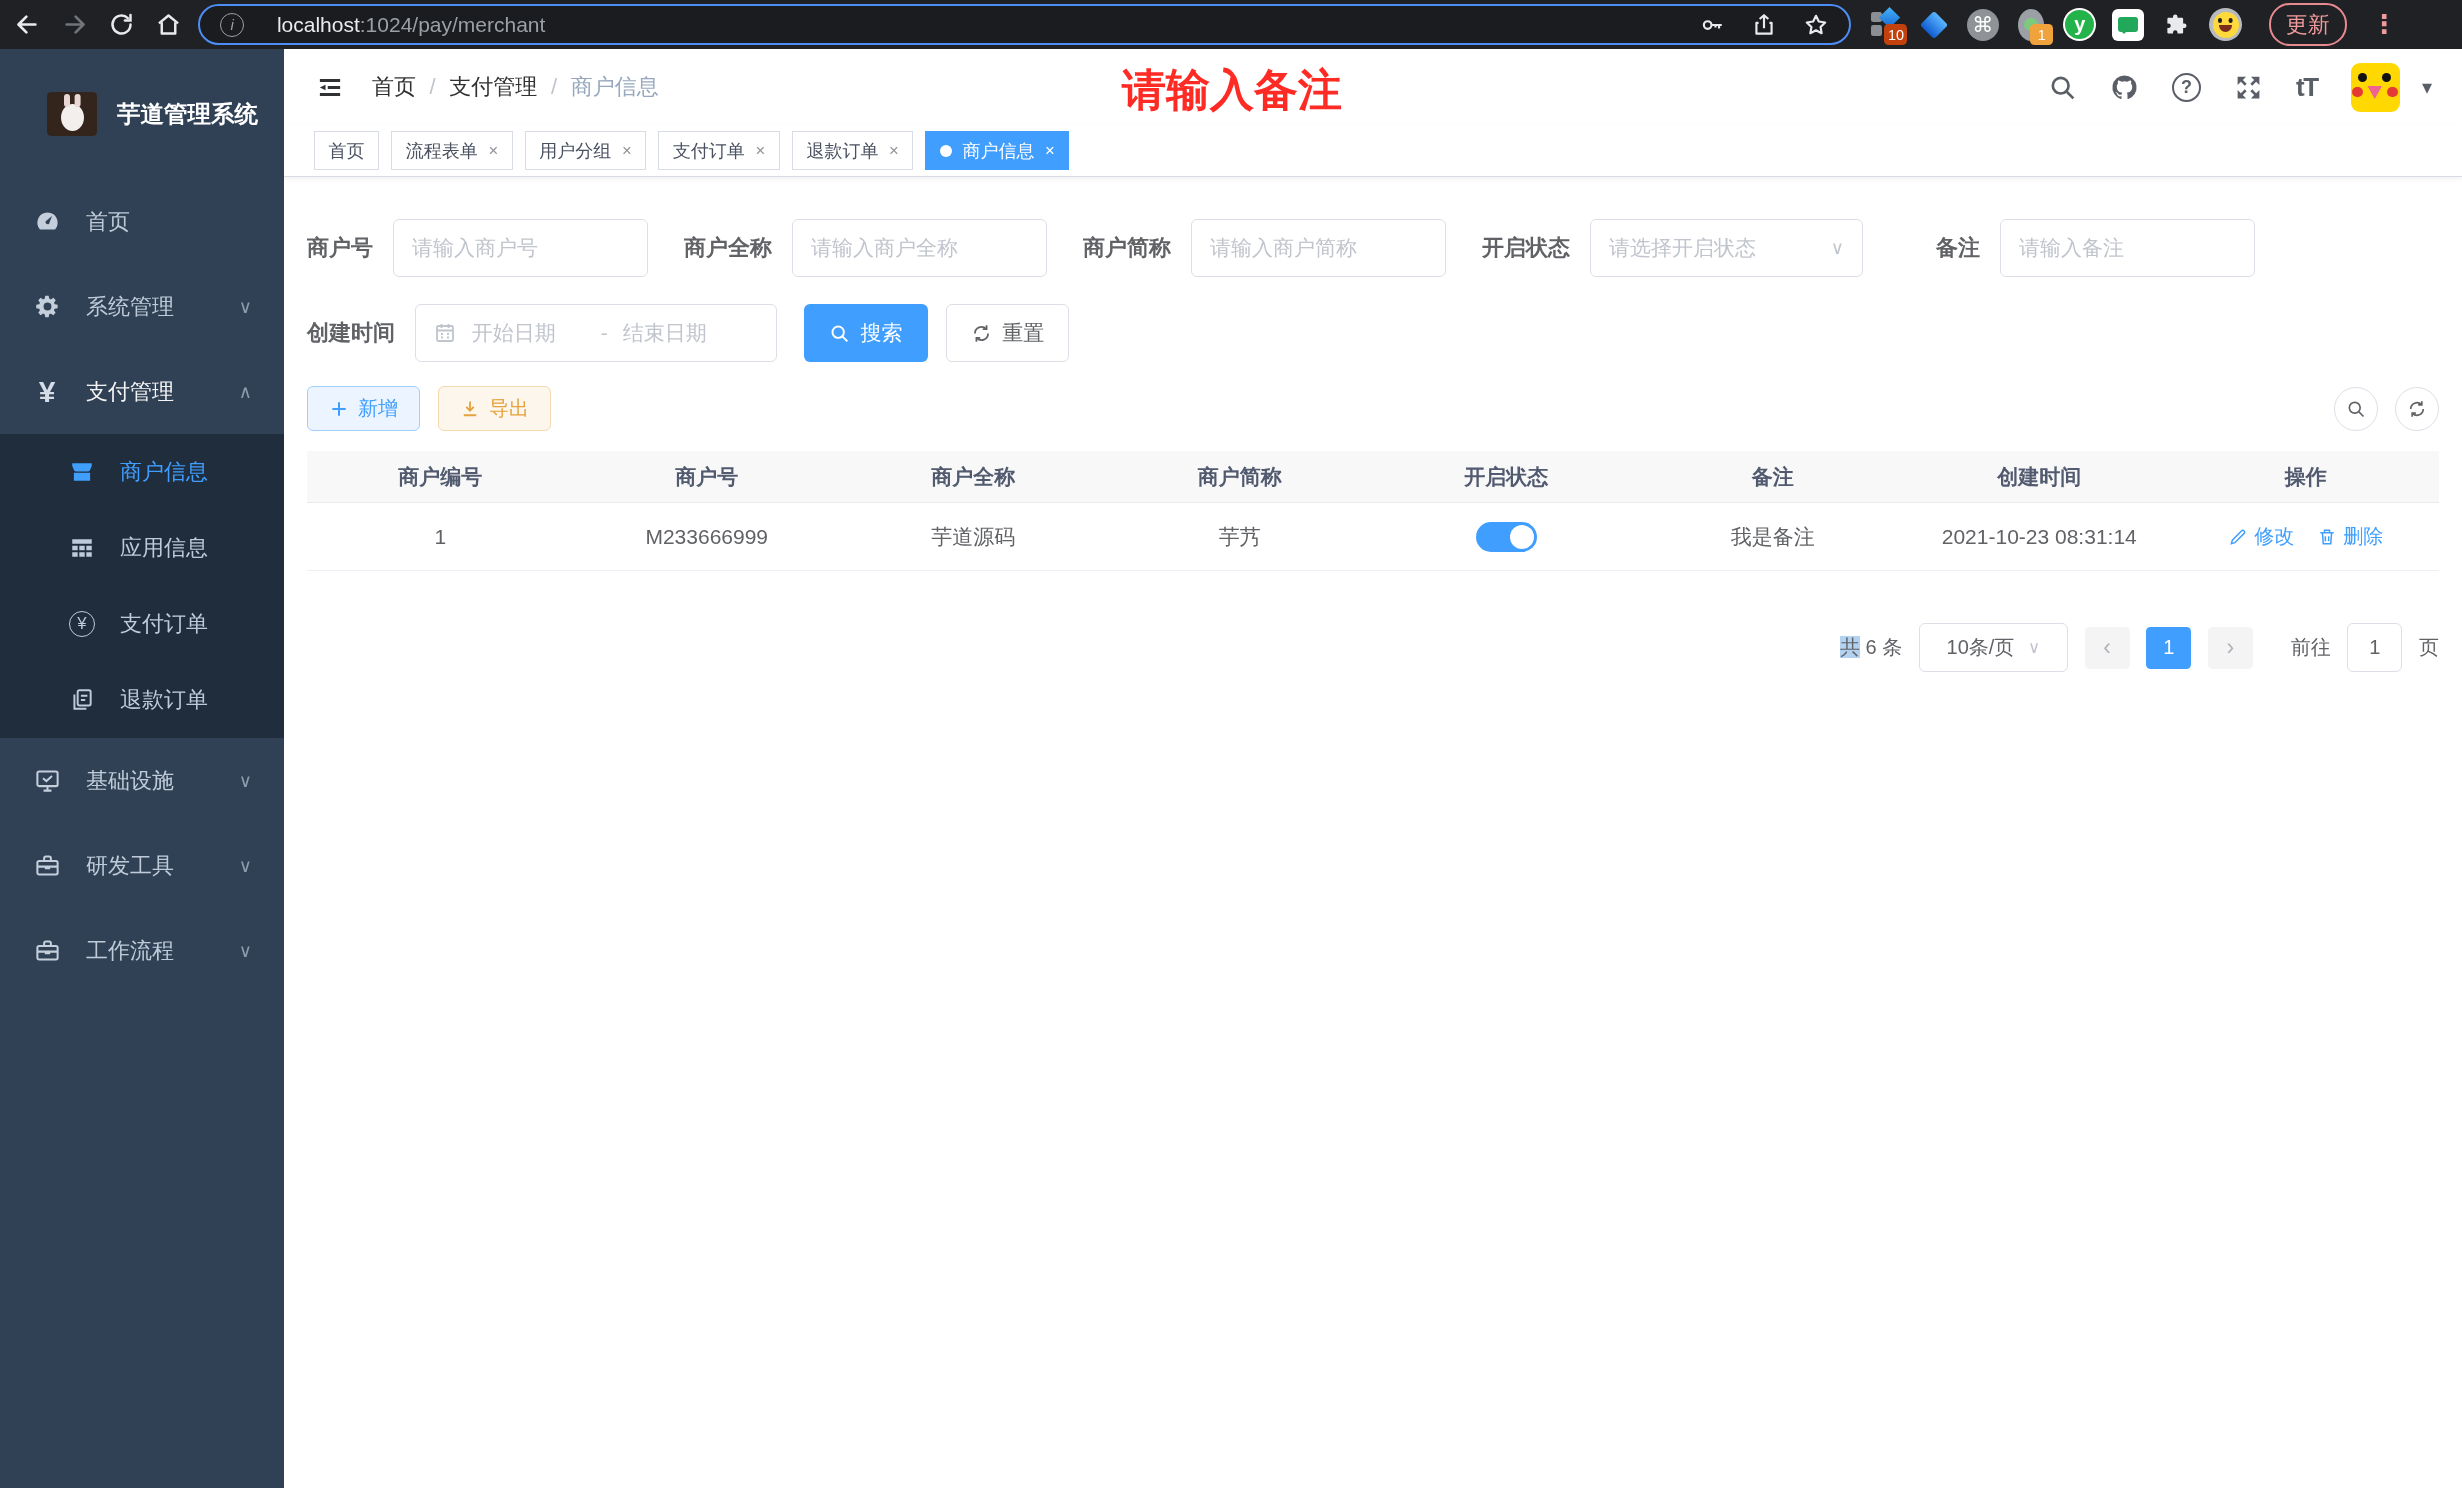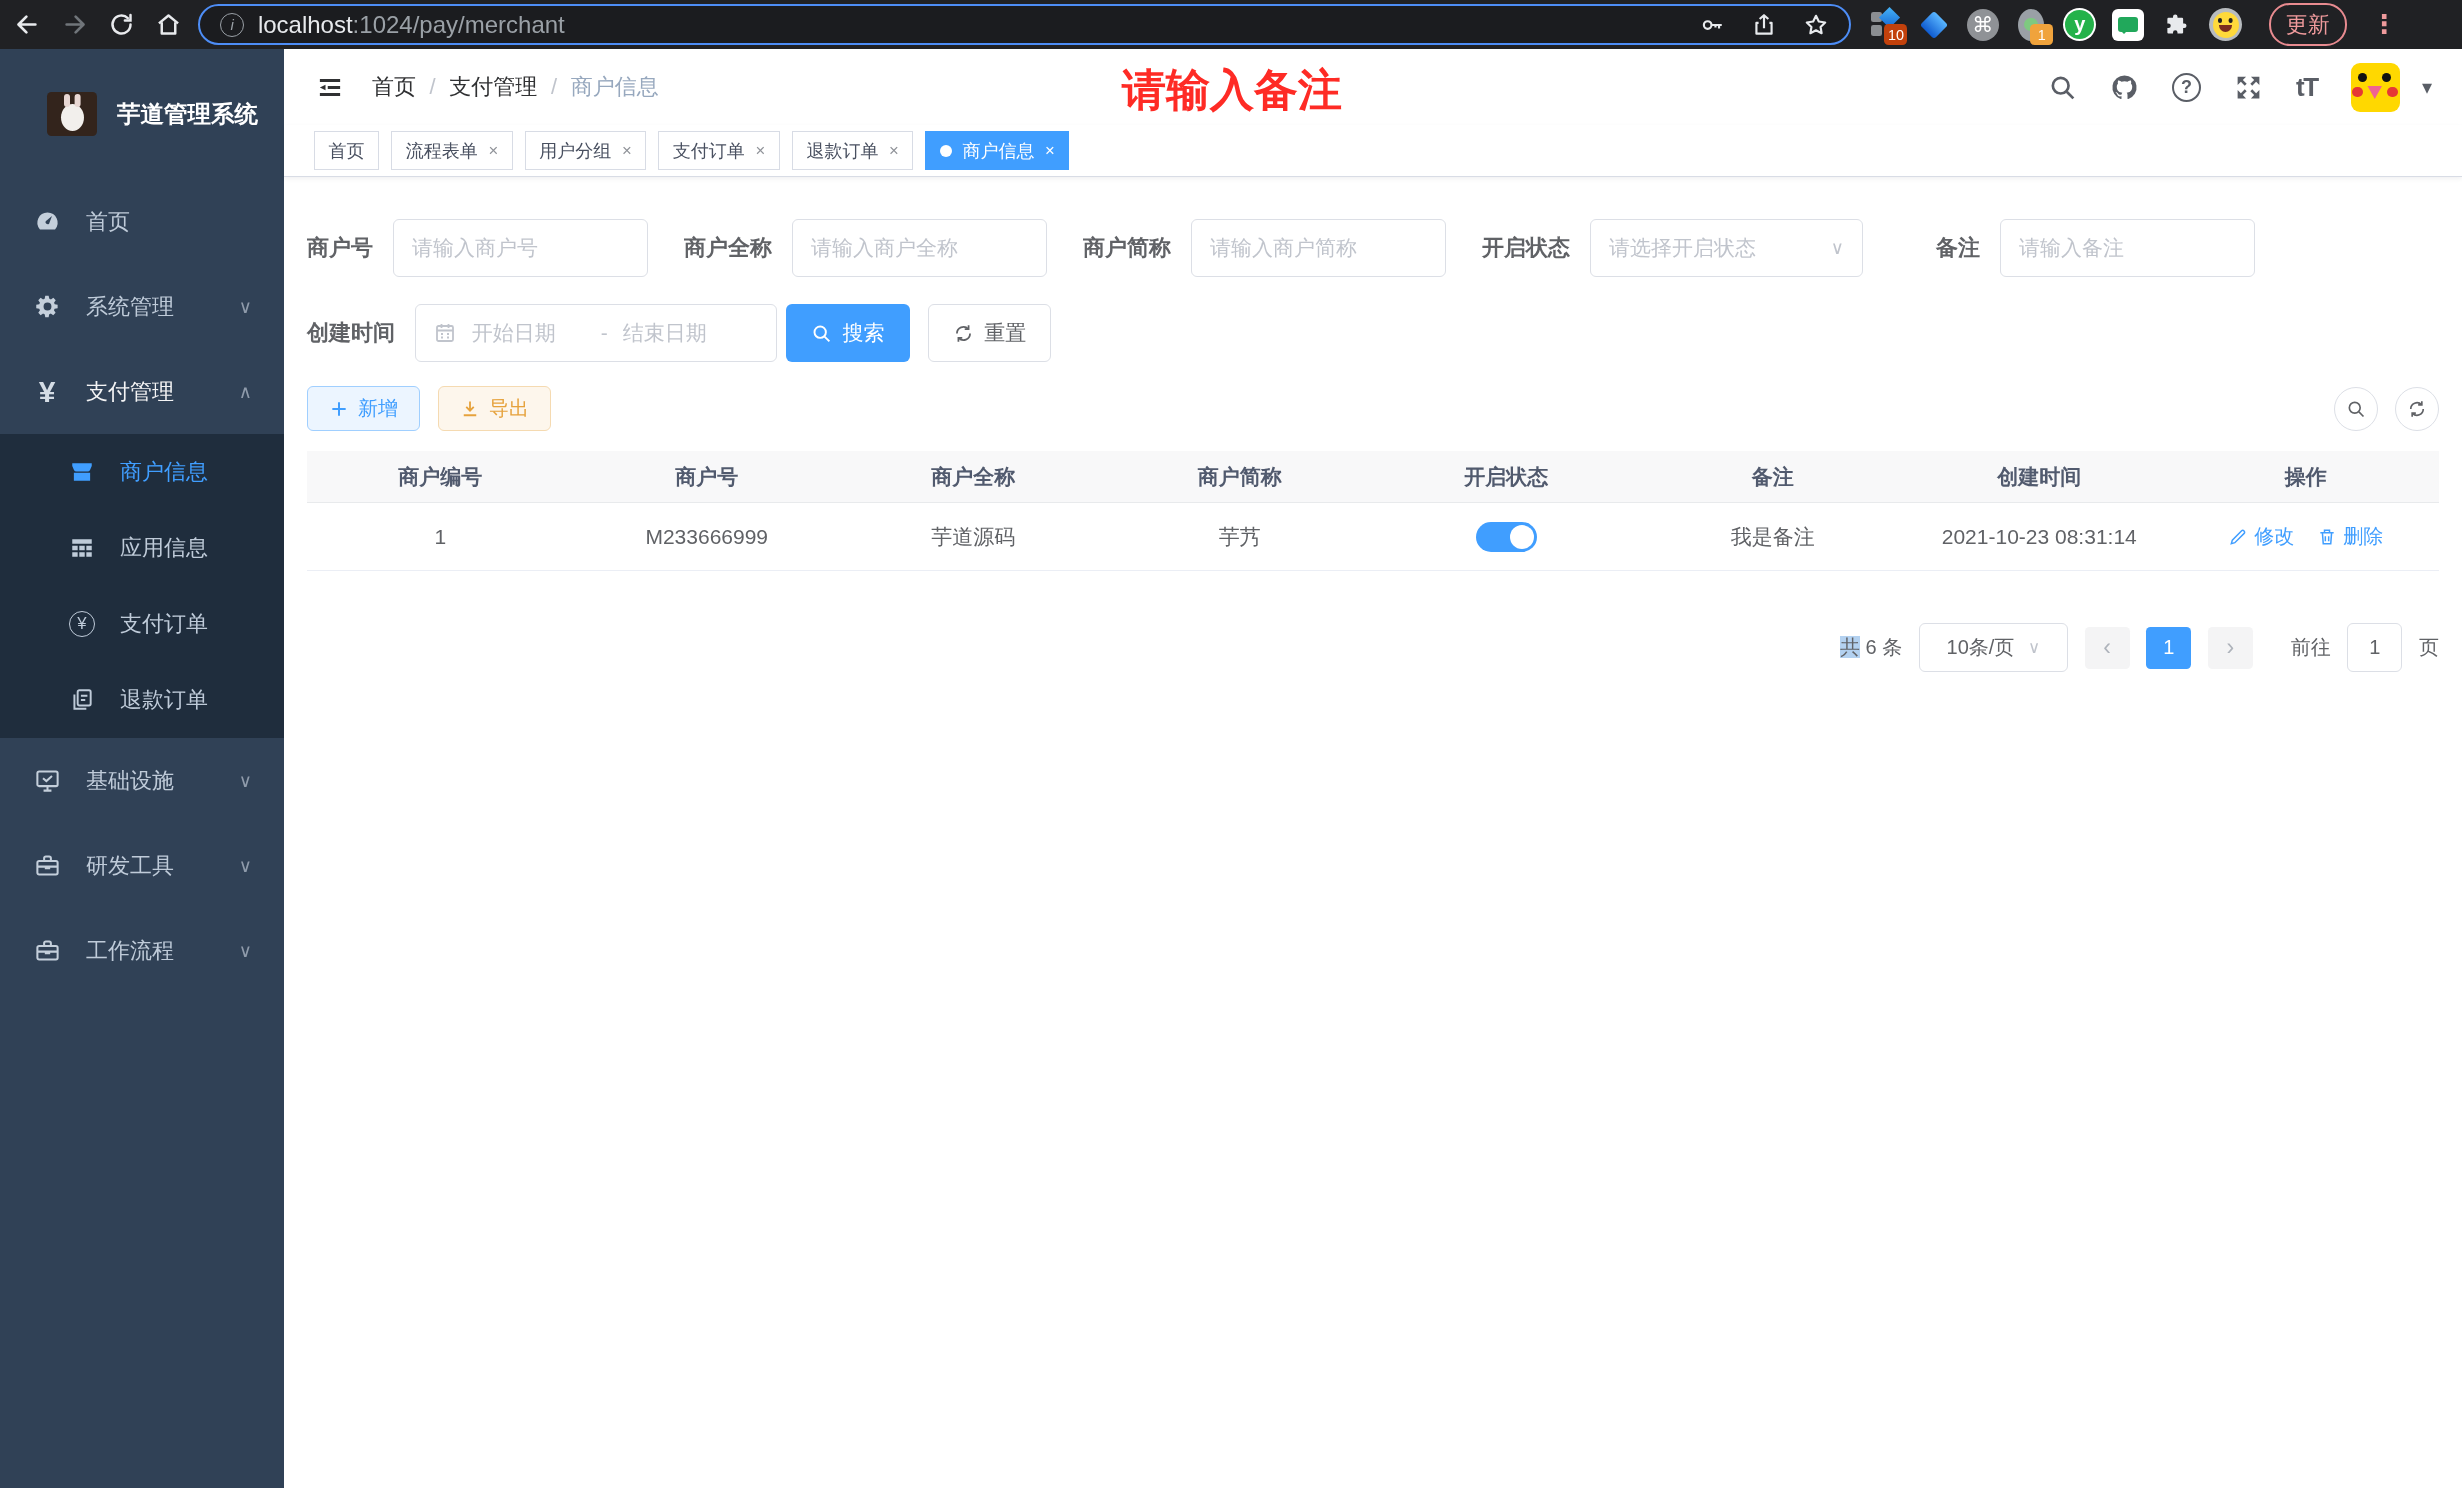--- a/index.html
+++ b/index.html
@@ -10,21 +10,21 @@
   
   .browser-bar { height:49px; background:#202124; display:flex; align-items:center; padding:0 13.6px; }
   .nav-btns { display:flex; align-items:center; gap:20px; margin-right:16.7px; }
   .bicon { width:27px; height:27px; color:#e8eaed; }
   .bicon.disabled { color:#70757a; }
   .bicon svg { width:100%; height:100%; }
   .urlbar { width:1653px; height:41px; background:#1b1c1f; border:2.3px solid #4d8df6; border-radius:23px;
     display:flex; align-items:center; padding:0 20px; gap:13.6px; }
   .info-circle { width:24px; height:24px; border:1.5px solid #9aa0a6; border-radius:50%; color:#9aa0a6;
     font-size:15px; display:flex; align-items:center; justify-content:center; font-style:italic; flex:none; }
-  .url-text { font-size:24px; white-space:nowrap; }
+  .url-text { font-size:21px; white-space:nowrap;margin-left:19px; }
   .url-host { color:#e8eaed; }
   .url-path { color:#9aa0a6; }
   .url-right { margin-left:auto; display:flex; align-items:center; gap:26px; color:#d0d3d8; }
   .url-right .bicon { width:26px; height:26px; }
   .extensions { display:flex; align-items:center; gap:13.6px; margin-left:16.7px; }
   .ext { position:relative; width:35px; height:35px; display:flex; align-items:center; justify-content:center; }
   .badge { position:absolute; bottom:-3px; right:-4.5px; min-width:23px; height:21px; border-radius:4.5px;
     color:#fff; font-size:14.4px; display:flex; align-items:center; justify-content:center; padding:0 3px; }
   .badge.red { background:#c2410c; }
   .badge.orange { background:#f0a33c; }
@@ -126,21 +126,21 @@
     align-items:center; font-size:21px; color:#c0c4cc; cursor:pointer; }
   .f-select .chev { margin-left:auto; font-size:18px; }
   .date-range { width:362px; height:58px; border:0.8px solid #dcdfe6; border-radius:6px; display:flex; align-items:center;
     padding:0 16.7px; gap:15px; font-size:21px; color:#c0c4cc; }
   .date-range .cal { width:24px; height:24px; color:#c0c4cc; flex:none; }
   .date-range .cal svg { width:100%; height:100%; }
   .date-range .dph { width:114px; }
   .btn { height:58px; border-radius:6px; font-size:21px; display:flex; align-items:center; gap:10.6px; padding:0 24px;
     cursor:pointer; border:0.8px solid transparent; }
   .btn svg { width:21px; height:21px; }
-  .btn-primary { background:#409eff; color:#fff; margin-left:9px; }
+  .btn-primary { background:#409eff; color:#fff; margin-left:27px; }
   .btn-plain { background:#fff; border-color:#dcdfe6; color:#606266; margin-left:18px; }
 
   .action-row { display:flex; align-items:center; margin-top:24px; }
   .btn-sm { height:45px; border-radius:6px; font-size:20px; display:flex; align-items:center; gap:9px; padding:0 21px; cursor:pointer; }
   .btn-sm svg { width:20px; height:20px; }
   .btn-add { background:#ecf5ff; border:0.8px solid #a0cfff; color:#409eff;font-family:Liberation Serif, serif; }
   .btn-export { background:#fdf6ec; border:0.8px solid #f5dab1; color:#e6a23c; margin-left:18px; }
   .right-tools { margin-left:auto; display:flex; gap:16.7px; }
   .tool-circle { width:44px; height:44px; border:0.8px solid #dcdfe6; border-radius:50%; background:#fff; color:#606266;
     display:flex; align-items:center; justify-content:center; cursor:pointer; }

